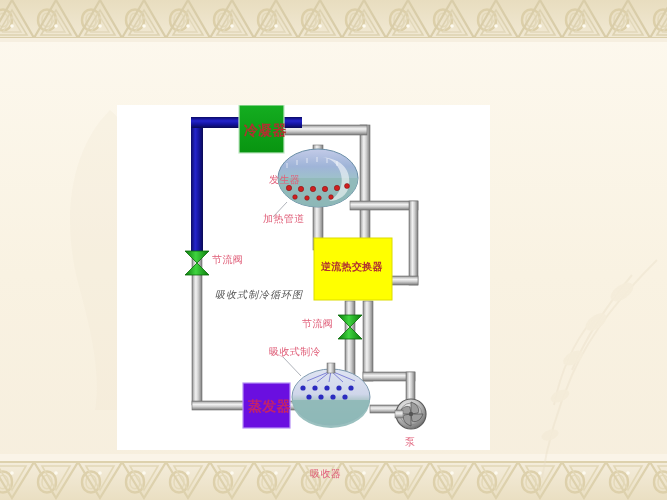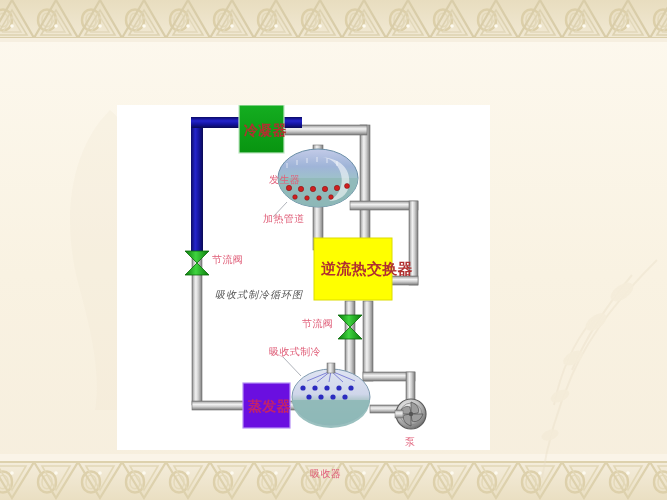--- a/index.html
+++ b/index.html
@@ -395,21 +395,21 @@
 
       <line x1="166" y1="252" x2="152" y2="245" stroke="#e0a0b0" stroke-width="0.7"></line>
     </svg>
 
     <div class="boxlbl" style="left:127px;top:17px;color:#b03030;">冷凝器</div>
 
     <div class="lbl" style="left:152px;top:68px;">发生器</div>
 
     <div class="lbl" style="left:146px;top:107px;text-align:right;">加热管道</div>
 
-    <div class="boxlbl" style="left:204px;top:155px;color:#b03030;font-size:15px;">逆流热交换器</div>
+    <div class="boxlbl" style="left:204px;top:155px;color:#b03030;font-size:10px;">逆流热交换器</div>
 
     <div class="boxlbl" style="left:131px;top:293px;color:#c2236a;">蒸发器</div>
 
     <div class="lbl" style="left:193px;top:330px;margin-top:32px;">吸收器</div>
 
     <div class="lbl" style="left:288px;top:330px;">泵</div>
 
     <div class="lbl" style="left:95px;top:148px;">节流阀</div>
 
     <div class="lbl" style="left:185px;top:212px;">节流阀</div>

